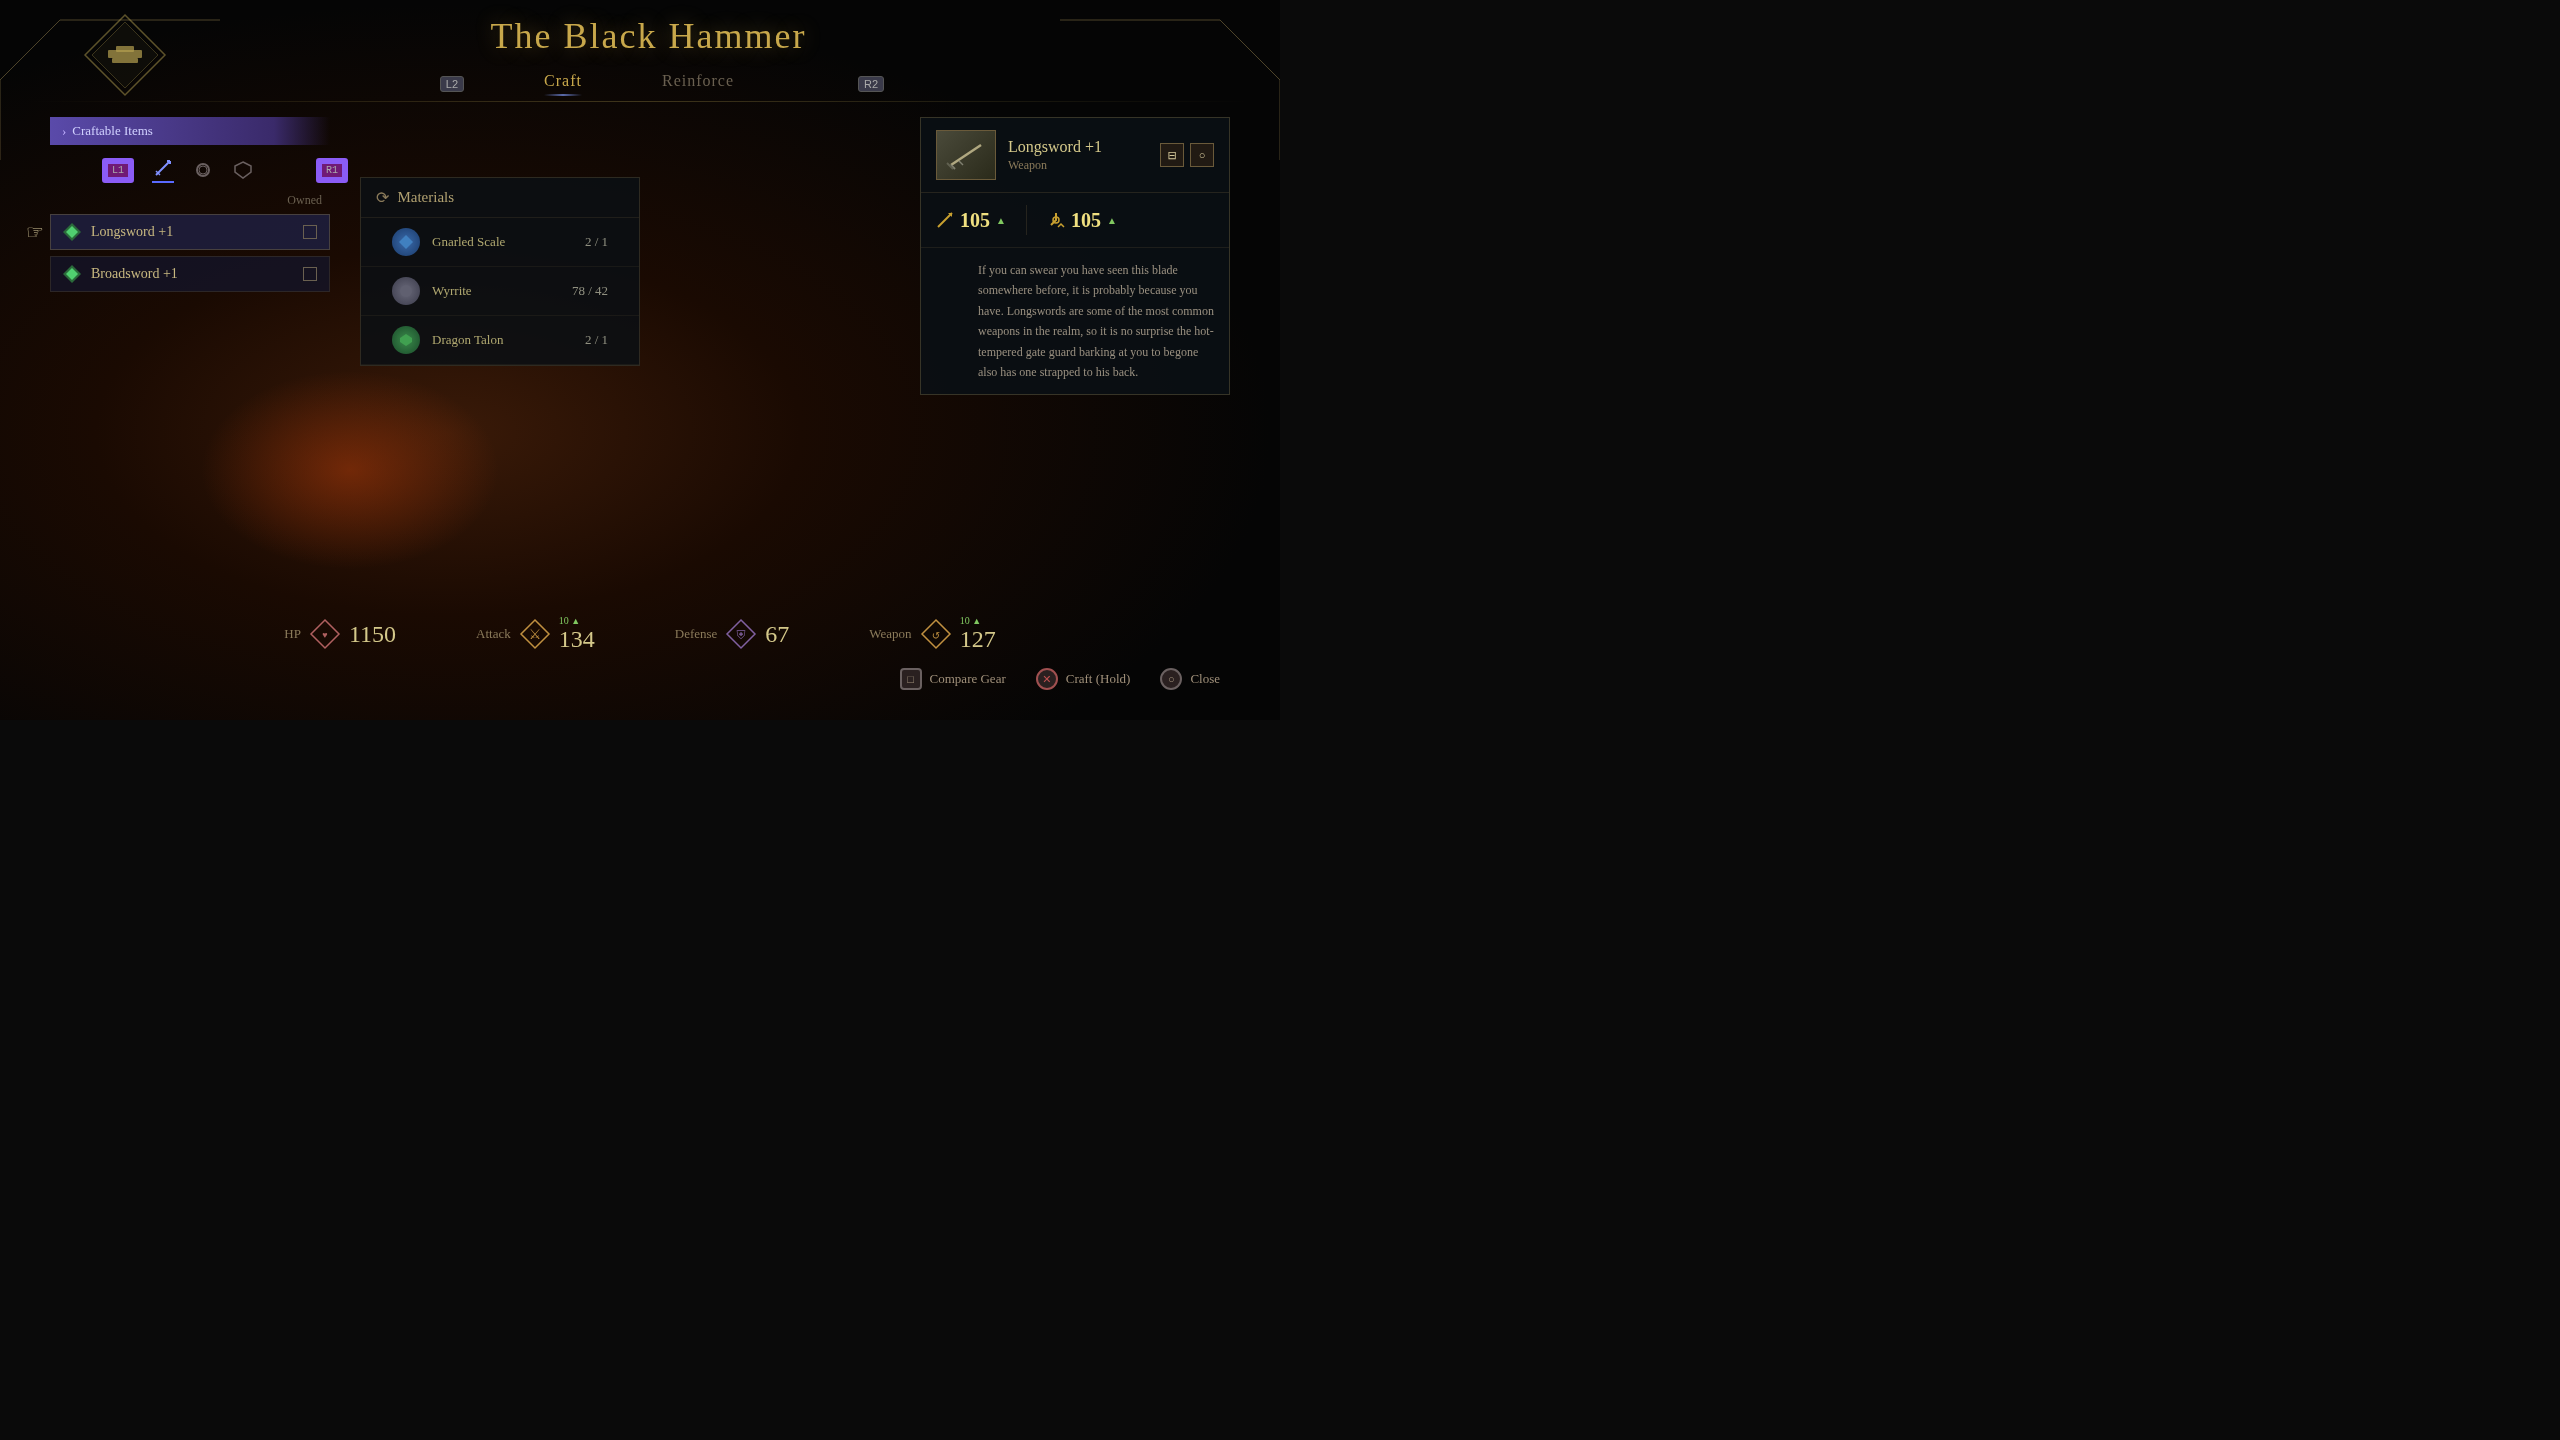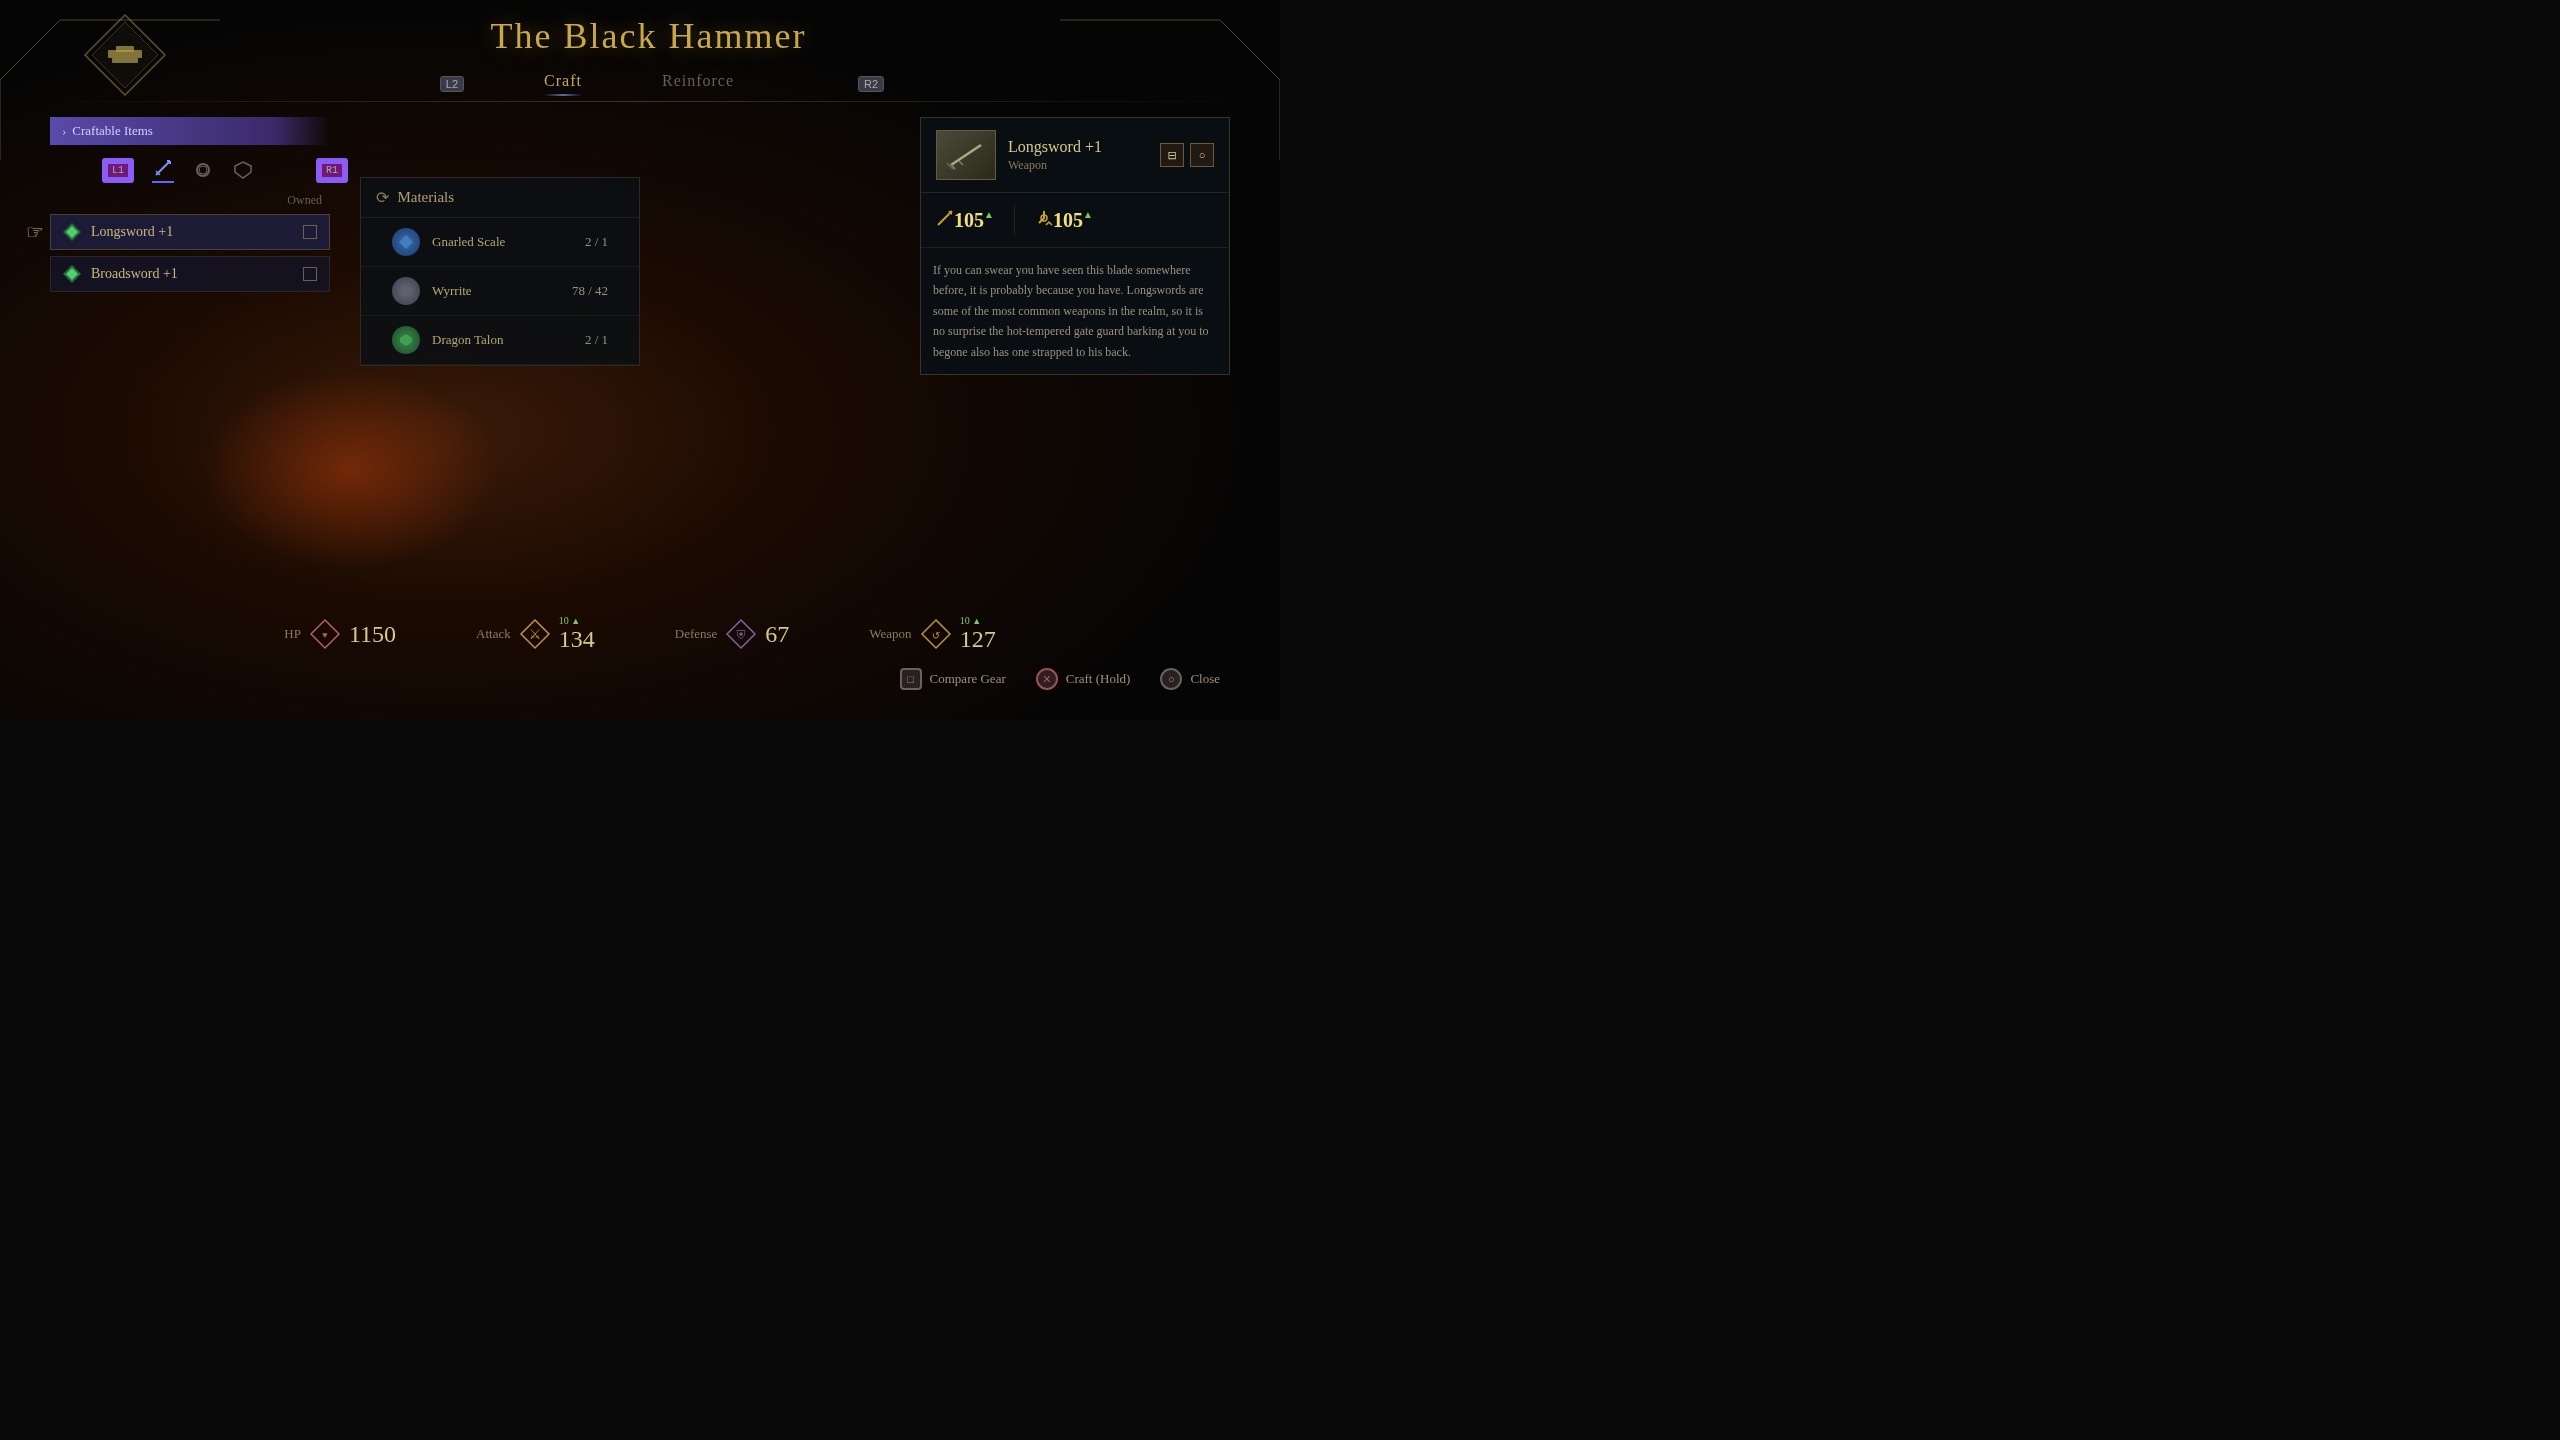--- a/index.html
+++ b/index.html
@@ -375,39 +375,41 @@
     .stats-row {
       display: flex;
       align-items: center;
       gap: 20px;
       padding: 12px 15px;
       border-bottom: 1px solid rgba(80,70,50,0.3);
     }
 
     .stat-item {
       display: flex;
-      gap: 0;
+      align-items: center;
+      gap: 6px;
     }
 
     .stat-value {
       font-size: 20px;
       color: #f0e080;
       font-weight: bold;
     }
 
     .stat-up {
       color: #80c860;
       font-size: 10px;
     }
 
     .detail-description {
       padding: 12px 12px;
       font-size: 12px;
       color: #9a9080;
       line-height: 1.7;
+      margin-left: 45px;
     }
 
     
     .bottom-bar {
       position: absolute;
       bottom: 30px;
       left: 0;
       right: 0;
       z-index: 2;
     }

